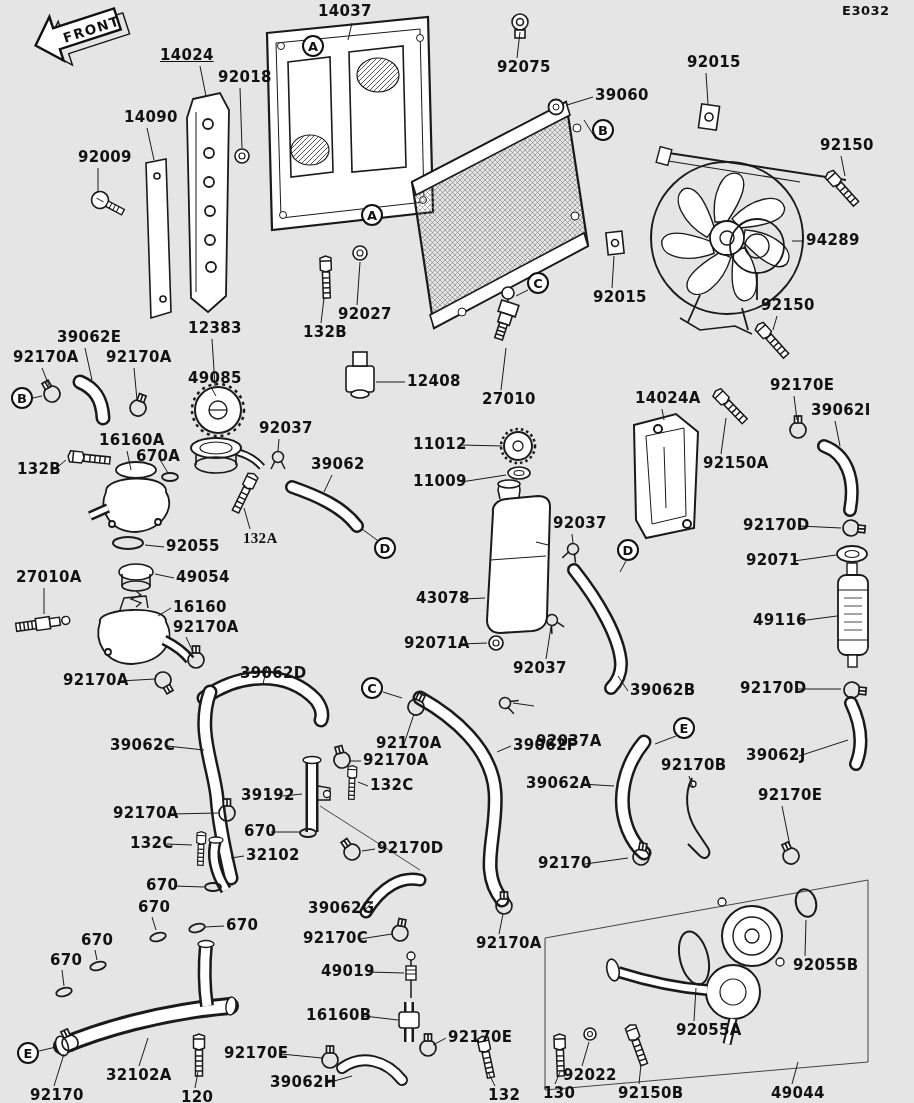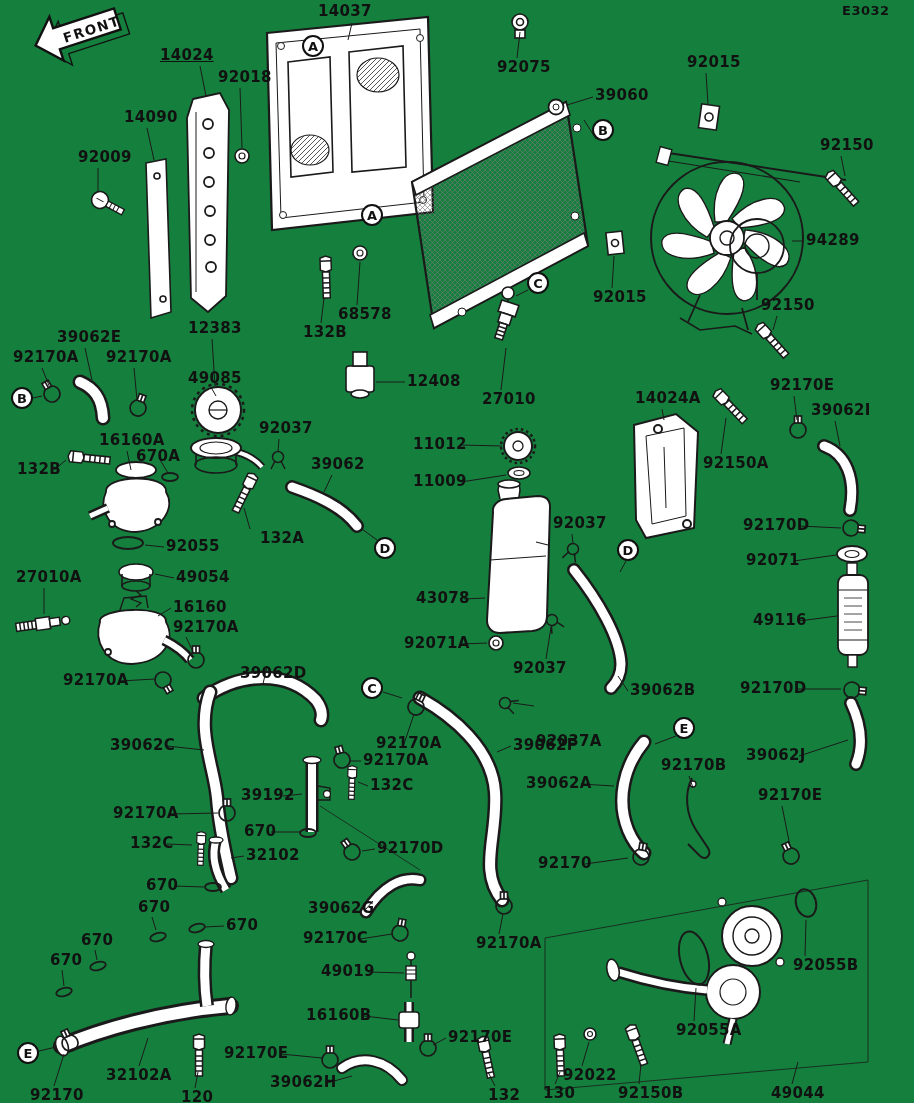--- a/index.html
+++ b/index.html
@@ -1,16 +1,16 @@
 <!DOCTYPE html>
 <html><head>
 <meta charset="utf-8">
 <style>
   html,body{margin:0;padding:0;background:#fff;}
-  .stage{position:relative;width:914px;height:1103px;background:#15803d;overflow:hidden;
+  .stage{position:relative;width:914px;height:1103px;background:#e5e5e5;overflow:hidden;
          font-family:"DejaVu Sans","Liberation Sans",sans-serif;}
   #art{position:absolute;left:0;top:0;}
   #labels{position:absolute;left:0;top:0;width:100%;height:100%;}
   .plabel{position:absolute;font-weight:bold;font-size:15px;color:#111;
           white-space:nowrap;letter-spacing:.3px;line-height:1.1;}
   .callout{position:absolute;width:22px;height:22px;border:2px solid #111;border-radius:50%;
            background:#fff;display:flex;align-items:center;justify-content:center;
            font-weight:bold;font-size:13px;color:#111;box-sizing:border-box;}
   .diagram-code{position:absolute;left:842px;top:4px;font-weight:bold;font-size:13px;color:#111;letter-spacing:.5px;}
   .front-label{position:absolute;left:62px;top:21px;transform:rotate(-18deg);
@@ -517,34 +517,34 @@
       <div class="plabel" style="left: 124px; top: 109px;">14090</div>
       <div class="plabel" style="left: 78px; top: 149px;">92009</div>
       <div class="plabel" style="left: 497px; top: 59px;">92075</div>
       <div class="plabel" style="left: 595px; top: 87px;">39060</div>
       <div class="plabel" style="left: 687px; top: 54px;">92015</div>
       <div class="plabel" style="left: 820px; top: 137px;">92150</div>
       <div class="plabel" style="left: 806px; top: 232px;">94289</div>
       <div class="plabel" style="left: 593px; top: 289px;">92015</div>
       <div class="plabel" style="left: 761px; top: 297px;">92150</div>
       <div class="plabel" style="left: 303px; top: 324px;">132B</div>
-      <div class="plabel" style="left: 338px; top: 306px;">68578</div>
+      <div class="plabel" style="left: 338px; top: 306px;">92027</div>
       <div class="plabel" style="left: 407px; top: 373px;">12408</div>
       <div class="plabel" style="left: 482px; top: 391px;">27010</div>
       <div class="plabel" style="left: 57px; top: 329px;">39062E</div>
       <div class="plabel" style="left: 13px; top: 349px;">92170A</div>
       <div class="plabel" style="left: 106px; top: 349px;">92170A</div>
       <div class="plabel" style="left: 188px; top: 320px;">12383</div>
       <div class="plabel" style="left: 188px; top: 370px;">49085</div>
       <div class="plabel" style="left: 99px; top: 432px;">16160A</div>
       <div class="plabel" style="left: 136px; top: 448px;">670A</div>
       <div class="plabel" style="left: 17px; top: 461px;">132B</div>
       <div class="plabel" style="left: 259px; top: 420px;">92037</div>
       <div class="plabel" style="left: 311px; top: 456px;">39062</div>
-      <div class="plabel" style="left: 260px; top: 530px;">132A</div>
+      <div class="plabel" style="left: 243px; top: 530px; font-family: Liberation Serif, serif;">132A</div>
       <div class="plabel" style="left: 166px; top: 538px;">92055</div>
       <div class="plabel" style="left: 16px; top: 569px;">27010A</div>
       <div class="plabel" style="left: 176px; top: 569px;">49054</div>
       <div class="plabel" style="left: 173px; top: 599px;">16160</div>
       <div class="plabel" style="left: 173px; top: 619px;">92170A</div>
       <div class="plabel" style="left: 63px; top: 672px;">92170A</div>
       <div class="plabel" style="left: 240px; top: 647px; margin-top: 18px;">39062D</div>
       <div class="plabel" style="left: 110px; top: 737px;">39062C</div>
       <div class="plabel" style="left: 376px; top: 735px;">92170A</div>
       <div class="plabel" style="left: 363px; top: 752px;">92170A</div>

